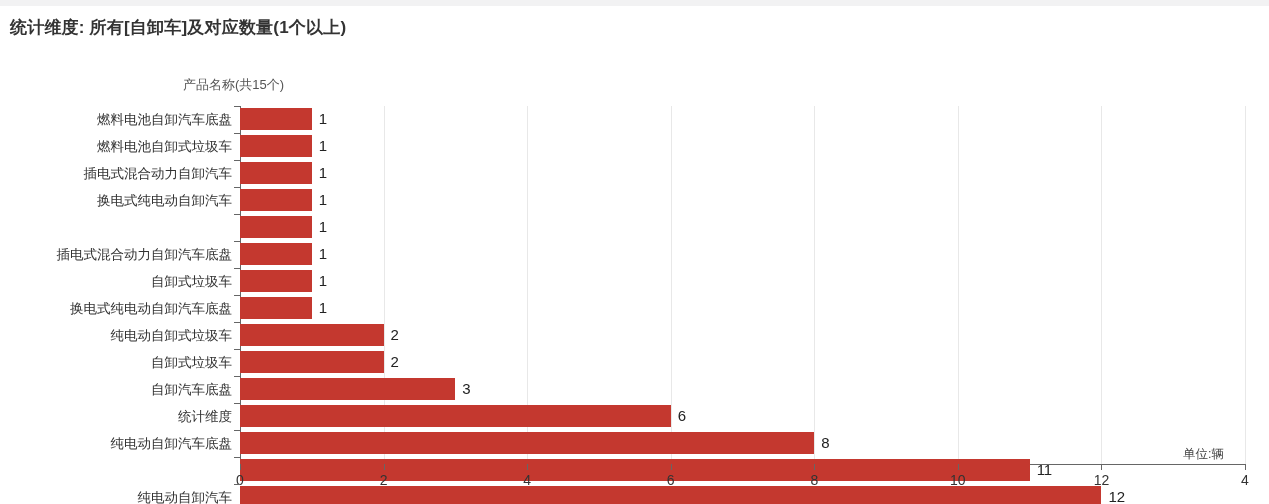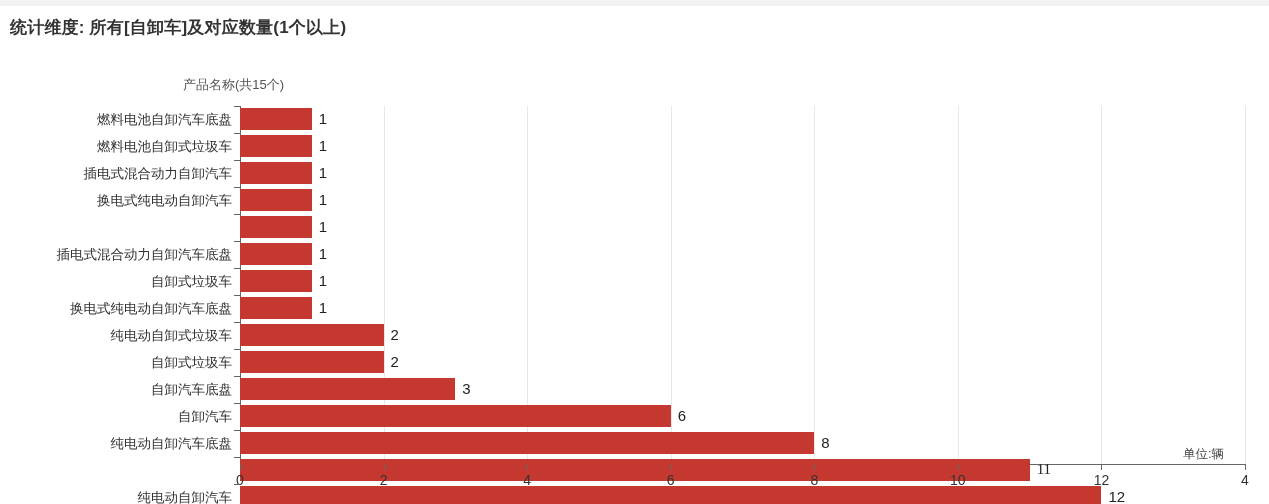--- a/index.html
+++ b/index.html
@@ -110,21 +110,21 @@
     <div class="catlabel" style="top: 0px; height: 27px;">燃料电池自卸汽车底盘</div>
     <div class="catlabel" style="top: 27px; height: 27px;">燃料电池自卸式垃圾车</div>
     <div class="catlabel" style="top: 54px; height: 27px;">插电式混合动力自卸汽车</div>
     <div class="catlabel" style="top: 81px; height: 27px;">换电式纯电动自卸汽车</div>
     <div class="catlabel" style="top: 135px; height: 27px;">插电式混合动力自卸汽车底盘</div>
     <div class="catlabel" style="top: 162px; height: 27px;">自卸式垃圾车</div>
     <div class="catlabel" style="top: 189px; height: 27px;">换电式纯电动自卸汽车底盘</div>
     <div class="catlabel" style="top: 216px; height: 27px;">纯电动自卸式垃圾车</div>
     <div class="catlabel" style="top: 243px; height: 27px;">自卸式垃圾车</div>
     <div class="catlabel" style="top: 270px; height: 27px;">自卸汽车底盘</div>
-    <div class="catlabel" style="top: 297px; height: 27px;">自卸汽车</div>
+    <div class="catlabel" style="top: 297px; height: 27px;">统计维度</div>
     <div class="catlabel" style="top: 324px; height: 27px;">纯电动自卸汽车底盘</div>
     <div class="catlabel" style="top: 378px; height: 27px;">纯电动自卸汽车</div>
   </div>
 
 <div id="yaxis"></div>
 <div id="xaxis"></div>
 
 <div id="plot">
     <div class="row" style="top: 0px; width: 1005px;">
       <div class="bar" style="width: 71.7857px; background: rgb(196, 56, 47);"></div>
@@ -171,21 +171,21 @@
       <div class="barlabel" style="left: 222.357px;">3</div>
     </div>
     <div class="row" style="top: 297px; width: 1005px;">
       <div class="bar" style="width: 430.714px; background: rgb(196, 56, 47);"></div>
       <div class="barlabel" style="left: 437.714px;">6</div>
     </div>
     <div class="row" style="top: 324px; width: 1005px;">
       <div class="bar" style="width: 574.286px; background: rgb(196, 56, 47);"></div>
       <div class="barlabel" style="left: 581.286px;">8</div>
     </div>
-    <div class="row" style="top: 351px; width: 1005px; font-family: Liberation Serif, serif;">
+    <div class="row" style="top: 351px; width: 1005px;">
       <div class="bar" style="width: 789.643px; background: rgb(196, 56, 47);"></div>
       <div class="barlabel" style="left: 796.643px;">11</div>
     </div>
     <div class="row" style="top: 378px; width: 1005px;">
       <div class="bar" style="width: 861.429px; background: rgb(196, 56, 47);"></div>
       <div class="barlabel" style="left: 868.429px;">12</div>
     </div>
   </div>
 
 <div id="xticks">

